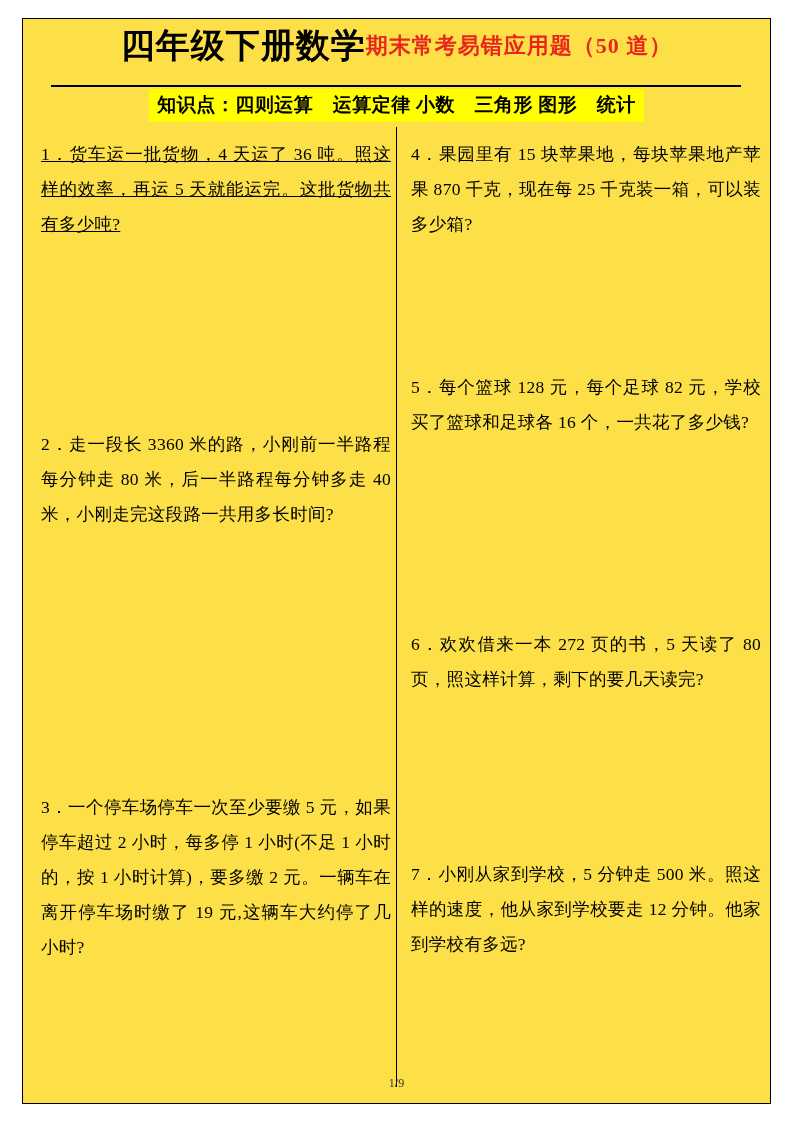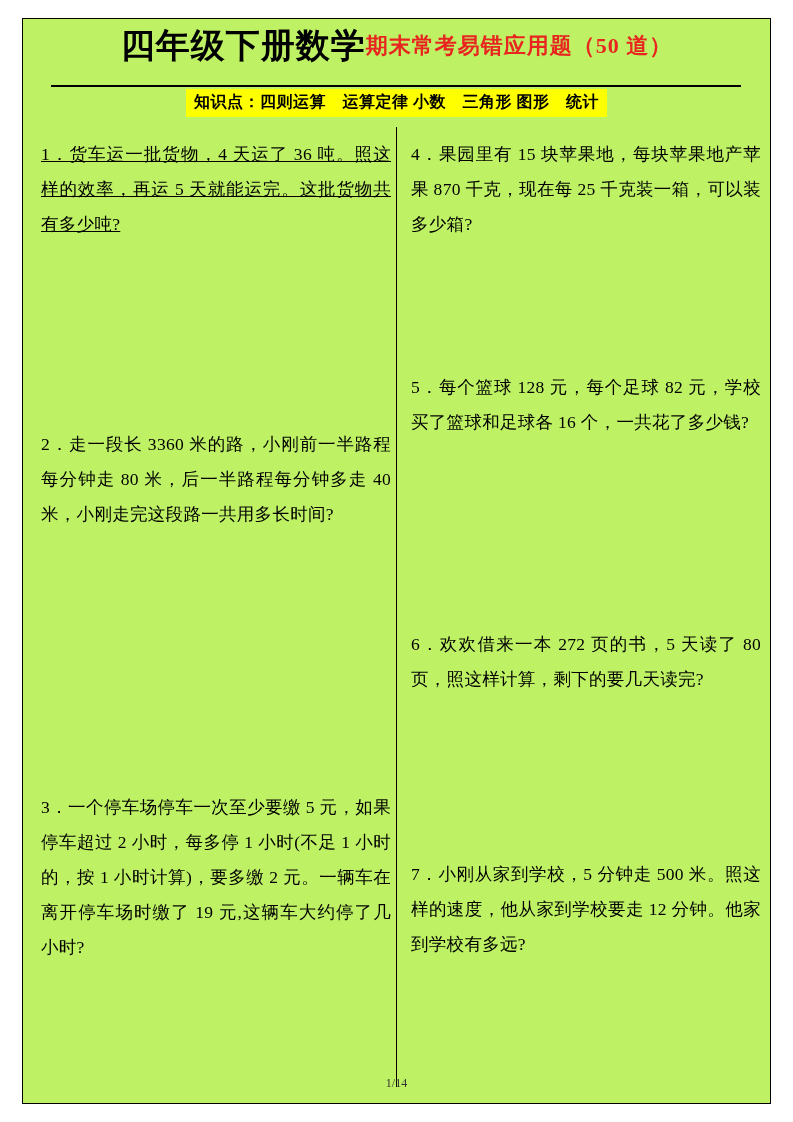--- a/index.html
+++ b/index.html
@@ -23,21 +23,21 @@
     box-sizing: border-box;
   }
   .sheet {
     position: absolute;
     left: 22px;
     top: 18px;
     width: 749px;
     height: 1086px;
     border: 1px solid #000;
     box-sizing: border-box;
-    background: #bef264;
+    background: #fde047;
   }
   .title-row {
     position: absolute;
     left: 0;
     top: 0;
     width: 747px;
     height: 54px;
     display: flex;
     align-items: center;
     justify-content: center;
@@ -67,21 +67,21 @@
     position: absolute;
     left: 0;
     top: 70px;
     width: 747px;
     display: flex;
     justify-content: center;
   }
   .kp-band {
     background: #ffff00;
     padding: 3px 8px 4px 8px;
-    font-size: 16px;
+    font-size: 19px;
     font-weight: bold;
     color: #000;
     white-space: nowrap;
     letter-spacing: 0.5px;
   }
   .columns {
     position: absolute;
     left: 0;
     top: 108px;
     width: 747px;
@@ -168,14 +168,14 @@
           <p>6．欢欢借来一本 272 页的书，5 天读了 80 页，照这样计算，剩下的要几天读完?</p>
         </div>
         <div class="q" style="top: 730px;">
           <p>7．小刚从家到学校，5 分钟走 500 米。照这样的速度，他从家到学校要走 12 分钟。他家到学校有多远?</p>
         </div>
       </div>
     </div>
 
   </div>
 
-  <div class="footer">1/14</div>
+  <div class="footer">1/9</div>
 </div>
 
 </body></html>

